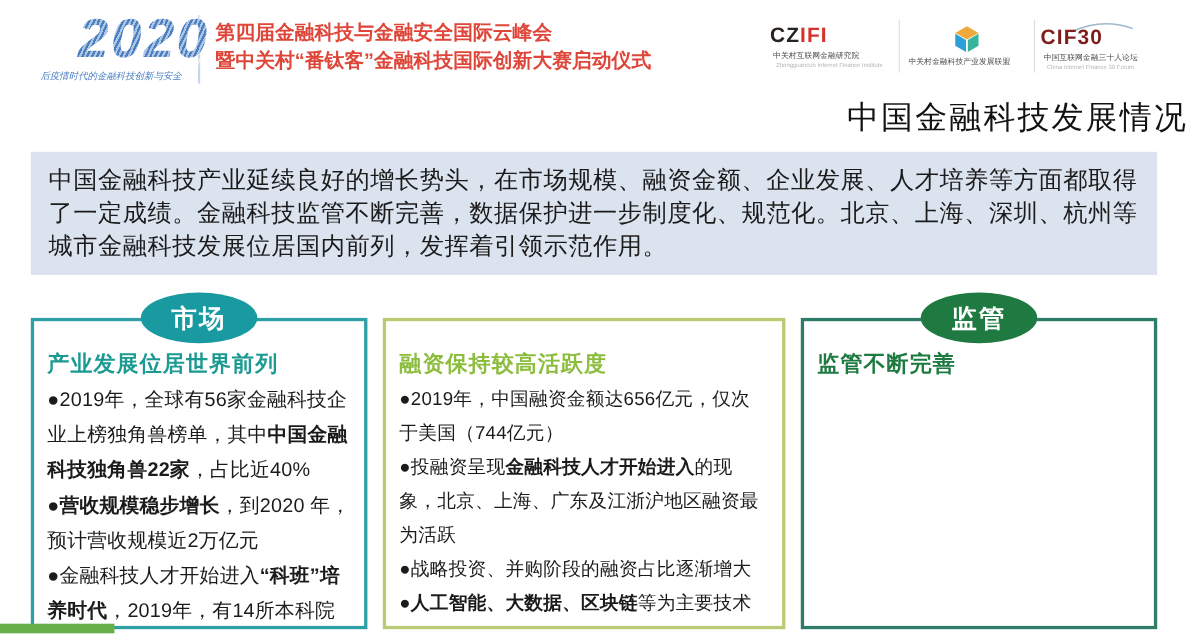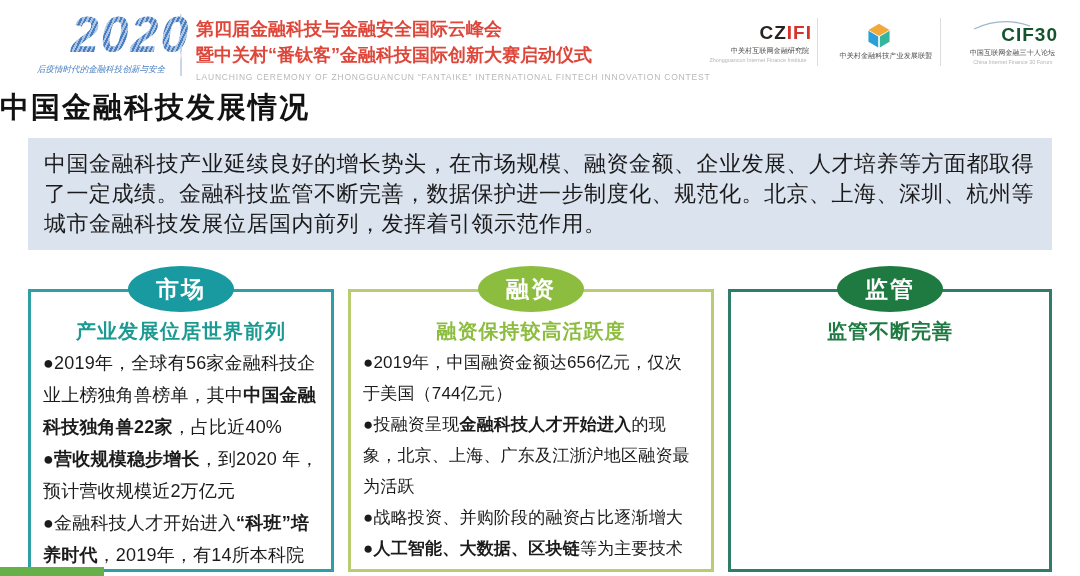--- a/index.html
+++ b/index.html
@@ -20,32 +20,32 @@
     content:"";position:absolute;inset:0;
     background:repeating-linear-gradient(115deg,rgba(255,255,255,0) 0 2px,rgba(255,255,255,.55) 2px 4px);
     pointer-events:none;
   }
   .logo-tagline{font-size:9px;color:var(--logo-blue);font-style:italic;margin-top:3px;white-space:nowrap;transform:scale(.95);}
   .header-divider{width:2px;height:62px;background:#c9d6ea;margin:4px 14px 0 8px;flex:0 0 auto;}
   .header-titles{padding-top:6px;min-width:0;}
   .header-title-line{color:var(--red);font-size:18px;font-weight:bold;line-height:26px;white-space:nowrap;}
   .header-subtitle{color:#b9b9b9;font-size:8.5px;letter-spacing:.8px;margin-top:4px;white-space:nowrap;}
   .header-logos{margin-left:auto;display:flex;align-items:center;padding-top:8px;flex:0 0 auto;}
-  .partner{width:112px;text-align:right;}
+  .partner{width:112px;text-align:left;}
   .partner-divider{width:1px;height:48px;background:#dcdcdc;margin:0 5px;}
   .partner-abbr{font-size:19px;font-weight:800;line-height:22px;letter-spacing:1px;}
   .abbr-dark{color:#29231f;}
   .abbr-red{color:#d6322a;}
-  .abbr-blue{color:#14532d;margin-top:13px;}
+  .abbr-blue{color:#7f1d1d;margin-top:13px;}
   .partner-cn{font-size:7.5px;color:#4a4a4a;margin-top:2px;white-space:nowrap;transform:scale(.95);}
   .partner-en{font-size:6px;color:#b5b5b5;margin-top:1px;white-space:nowrap;transform:scale(.9);}
   .cube-wrap{height:26px;display:flex;justify-content:center;align-items:center;}
   .swoosh{display:block;margin:0 auto -6px;}
   
-  .page-title{text-align:left;font-size:29px;font-weight:bold;color:#121212;letter-spacing:2px;margin-top:4px;line-height:38px;}
+  .page-title{text-align:right;font-size:29px;font-weight:normal;color:#121212;letter-spacing:2px;margin-top:4px;line-height:38px;}
   
   .summary{
     margin:12px 28px 0;background:var(--para-bg);
     padding:11px 16px;font-size:22px;line-height:30px;color:#1b1b1b;
     letter-spacing:.5px;box-sizing:border-box;
   }
   
   .columns{display:flex;gap:14px;margin:16px 28px 0;height:306px;}
   .column{position:relative;padding-top:23px;box-sizing:border-box;}
   .col-0{width:306px;flex:0 0 auto;}
@@ -54,42 +54,41 @@
   .column-box{
     border:3px solid var(--border);background:#fff;height:100%;box-sizing:border-box;
     padding:26px 12px 6px;overflow:hidden;
   }
   .pill{
     position:absolute;top:0;left:50%;transform:translateX(-50%);
     width:106px;height:46px;border-radius:50%;
     background:var(--pill);color:#fff;font-size:23px;font-weight:bold;letter-spacing:2px;
     display:flex;align-items:center;justify-content:center;z-index:2;
   }
-  .column-title{text-align:center;font-size:20px;font-weight:bold;color:var(--title);line-height:26px;margin-bottom:3px;letter-spacing:1px;}
+  .column-title{font-size:20px;font-weight:bold;color:var(--title);line-height:26px;margin-bottom:3px;letter-spacing:1px;}
   .bullet{margin:0;color:#1b1b1b;letter-spacing:.2px;}
   .col-0 .bullet{font-size:18px;line-height:32px;}
   .col-1 .bullet{font-size:17px;line-height:31px;}
   .col-2 .bullet{font-size:17.5px;line-height:27px;}
   .bullet b{font-weight:800;}
   
   .footer-bar{position:absolute;left:0;bottom:0;width:104px;height:9px;background:var(--footer-green);}
 </style>
 </head>
 <body style="--red: #df463a; --logo-blue: #4a7fc1; --para-bg: #dbe3ef; --footer-green: #66b04a;">
 
 <div class="header">
   <div class="logo2020-block">
     <div class="logo-2020">2020</div>
     <div class="logo-tagline">后疫情时代的金融科技创新与安全</div>
   </div>
   <div class="header-divider"></div>
   <div class="header-titles">
     <div class="header-title-line">第四届金融科技与金融安全国际云峰会</div>
     <div class="header-title-line">暨中关村“番钛客”金融科技国际创新大赛启动仪式</div>
-    <div class="header-subtitle">LAUNCHING CEREMONY OF ZHONGGUANCUN “FANTAIKE” INTERNATIONAL FINTECH INNOVATION CONTEST</div>
   </div>
   <div class="header-logos">
     <div class="partner">
       <div class="partner-abbr">
         <span class="abbr-dark">CZ</span><span class="abbr-red">IFI</span>
       </div>
       <div class="partner-cn">中关村互联网金融研究院</div>
       <div class="partner-en">Zhongguancun Internet Finance Institute</div>
     </div>
     <div class="partner-divider"></div>
@@ -127,21 +126,20 @@
     <div class="column-box">
       <div class="column-title">产业发展位居世界前列</div>
       <div>
           <p class="bullet"><span>●2019年，全球有56家金融科技企业上榜独角兽榜单，其中</span><b>中国金融科技独角兽22家</b><span>，占比近40%</span></p>
           <p class="bullet"><span>●</span><b>营收规模稳步增长</b><span>，到2020 年，预计营收规模近2万亿元</span></p>
           <p class="bullet"><span>●金融科技人才开始进入</span><b>“科班”培养时代</b><span>，2019年，有14所本科院校新增设金融科技专业</span></p>
         </div>
     </div>
   </div>
   <div class="column col-1" style="--pill: #8cbd3f; --border: #b9cc72; --title: #8cbd3f;">
-    <div class="pill">融资</div>
     <div class="column-box">
       <div class="column-title">融资保持较高活跃度</div>
       <div>
           <p class="bullet"><span>●2019年，中国融资金额达656亿元，仅次于美国（744亿元）</span></p>
           <p class="bullet"><span>●投融资呈现</span><b>金融科技人才开始进入</b><span>的现象，北京、上海、广东及江浙沪地区融资最为活跃</span></p>
           <p class="bullet"><span>●战略投资、并购阶段的融资占比逐渐增大</span></p>
           <p class="bullet"><span>●</span><b>人工智能、大数据、区块链</b><span>等为主要技术支撑的金融科技领域关注度比较高</span></p>
         </div>
     </div>
   </div>

